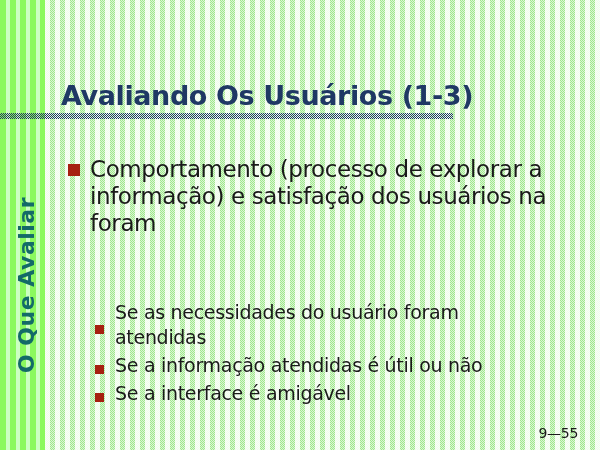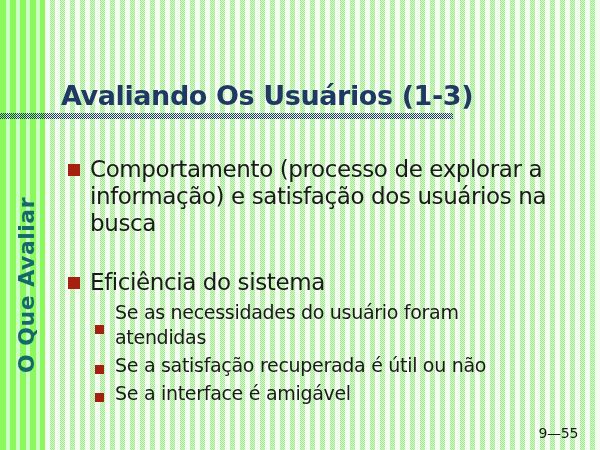--- a/index.html
+++ b/index.html
@@ -104,36 +104,32 @@
   <div class="left-band"></div>
 
   <div class="sidebar-label">O Que Avaliar</div>
 
   <h1 class="title">Avaliando Os Usuários (1-3)</h1>
 
   <div class="rule"></div>
 
   <div class="bullet-row first">
     <span class="marker-l1"></span>
-    <span>Comportamento (processo de explorar a informação) e satisfação dos usuários na busca</span>
+    <span>Comportamento (processo de explorar a informação) e satisfação dos usuários na foram</span>
   </div>
 
-  <div class="bullet-row second">
-    <span class="marker-l1"></span>
-    <span>Eficiência do sistema</span>
-  </div>
 
   <div class="sub-list">
     <div class="sub-row">
       <span class="marker-l2"></span>
       <span>Se as necessidades do usuário foram atendidas</span>
     </div>
     <div class="sub-row">
       <span class="marker-l2"></span>
-      <span>Se a satisfação recuperada é útil ou não</span>
+      <span>Se a informação atendidas é útil ou não</span>
     </div>
     <div class="sub-row">
       <span class="marker-l2"></span>
       <span>Se a interface é amigável</span>
     </div>
   </div>
 
   <div class="page-number">9—55</div>
 
 </div>

